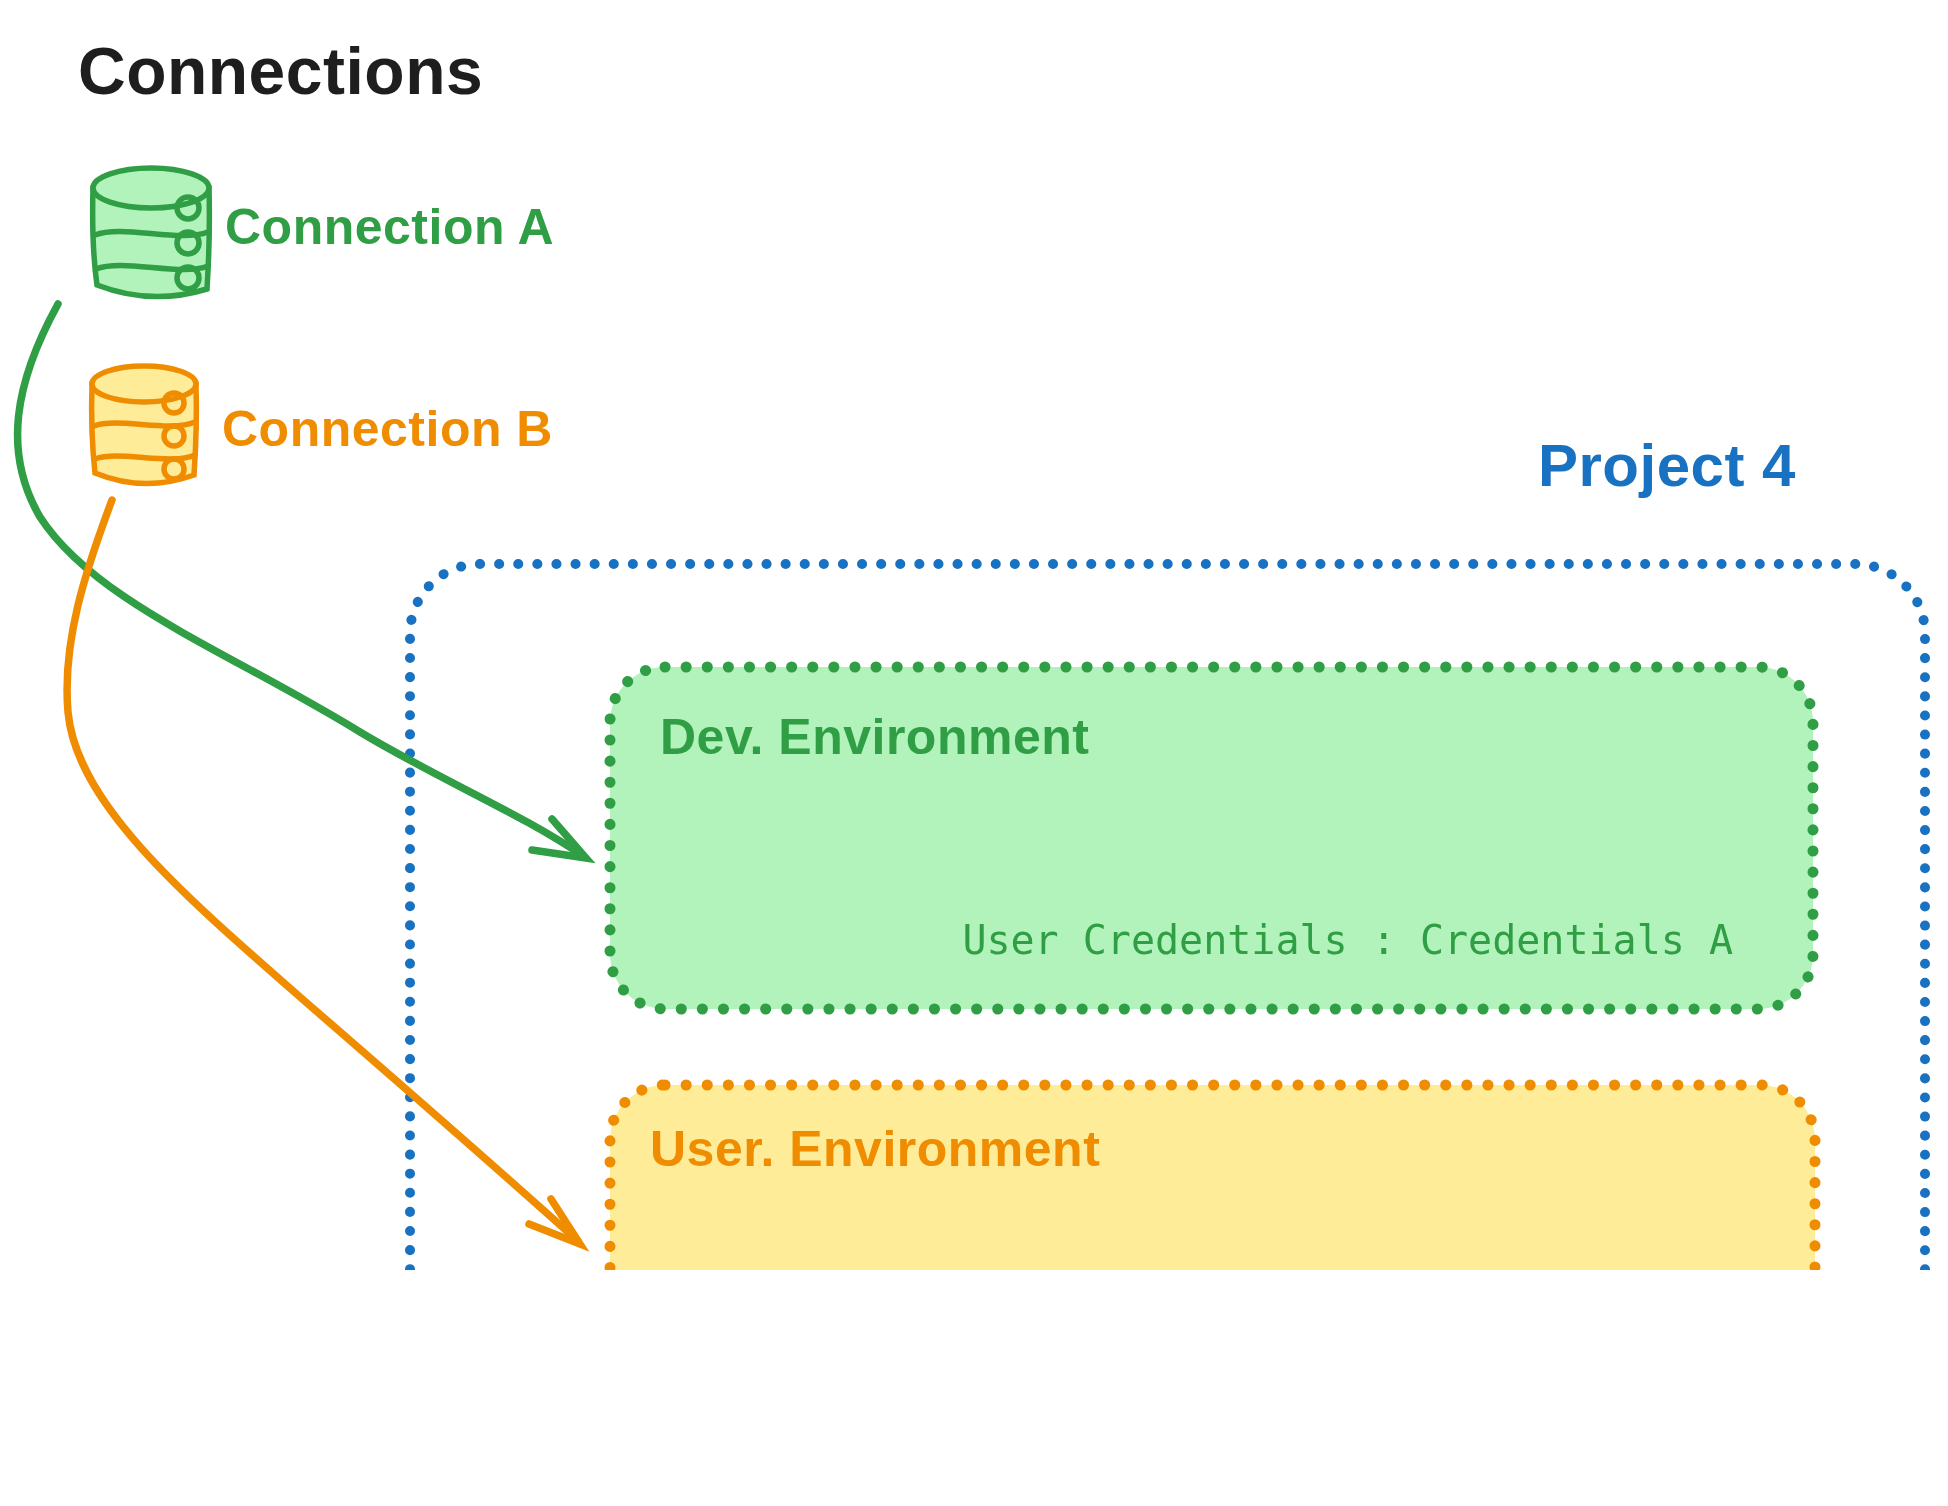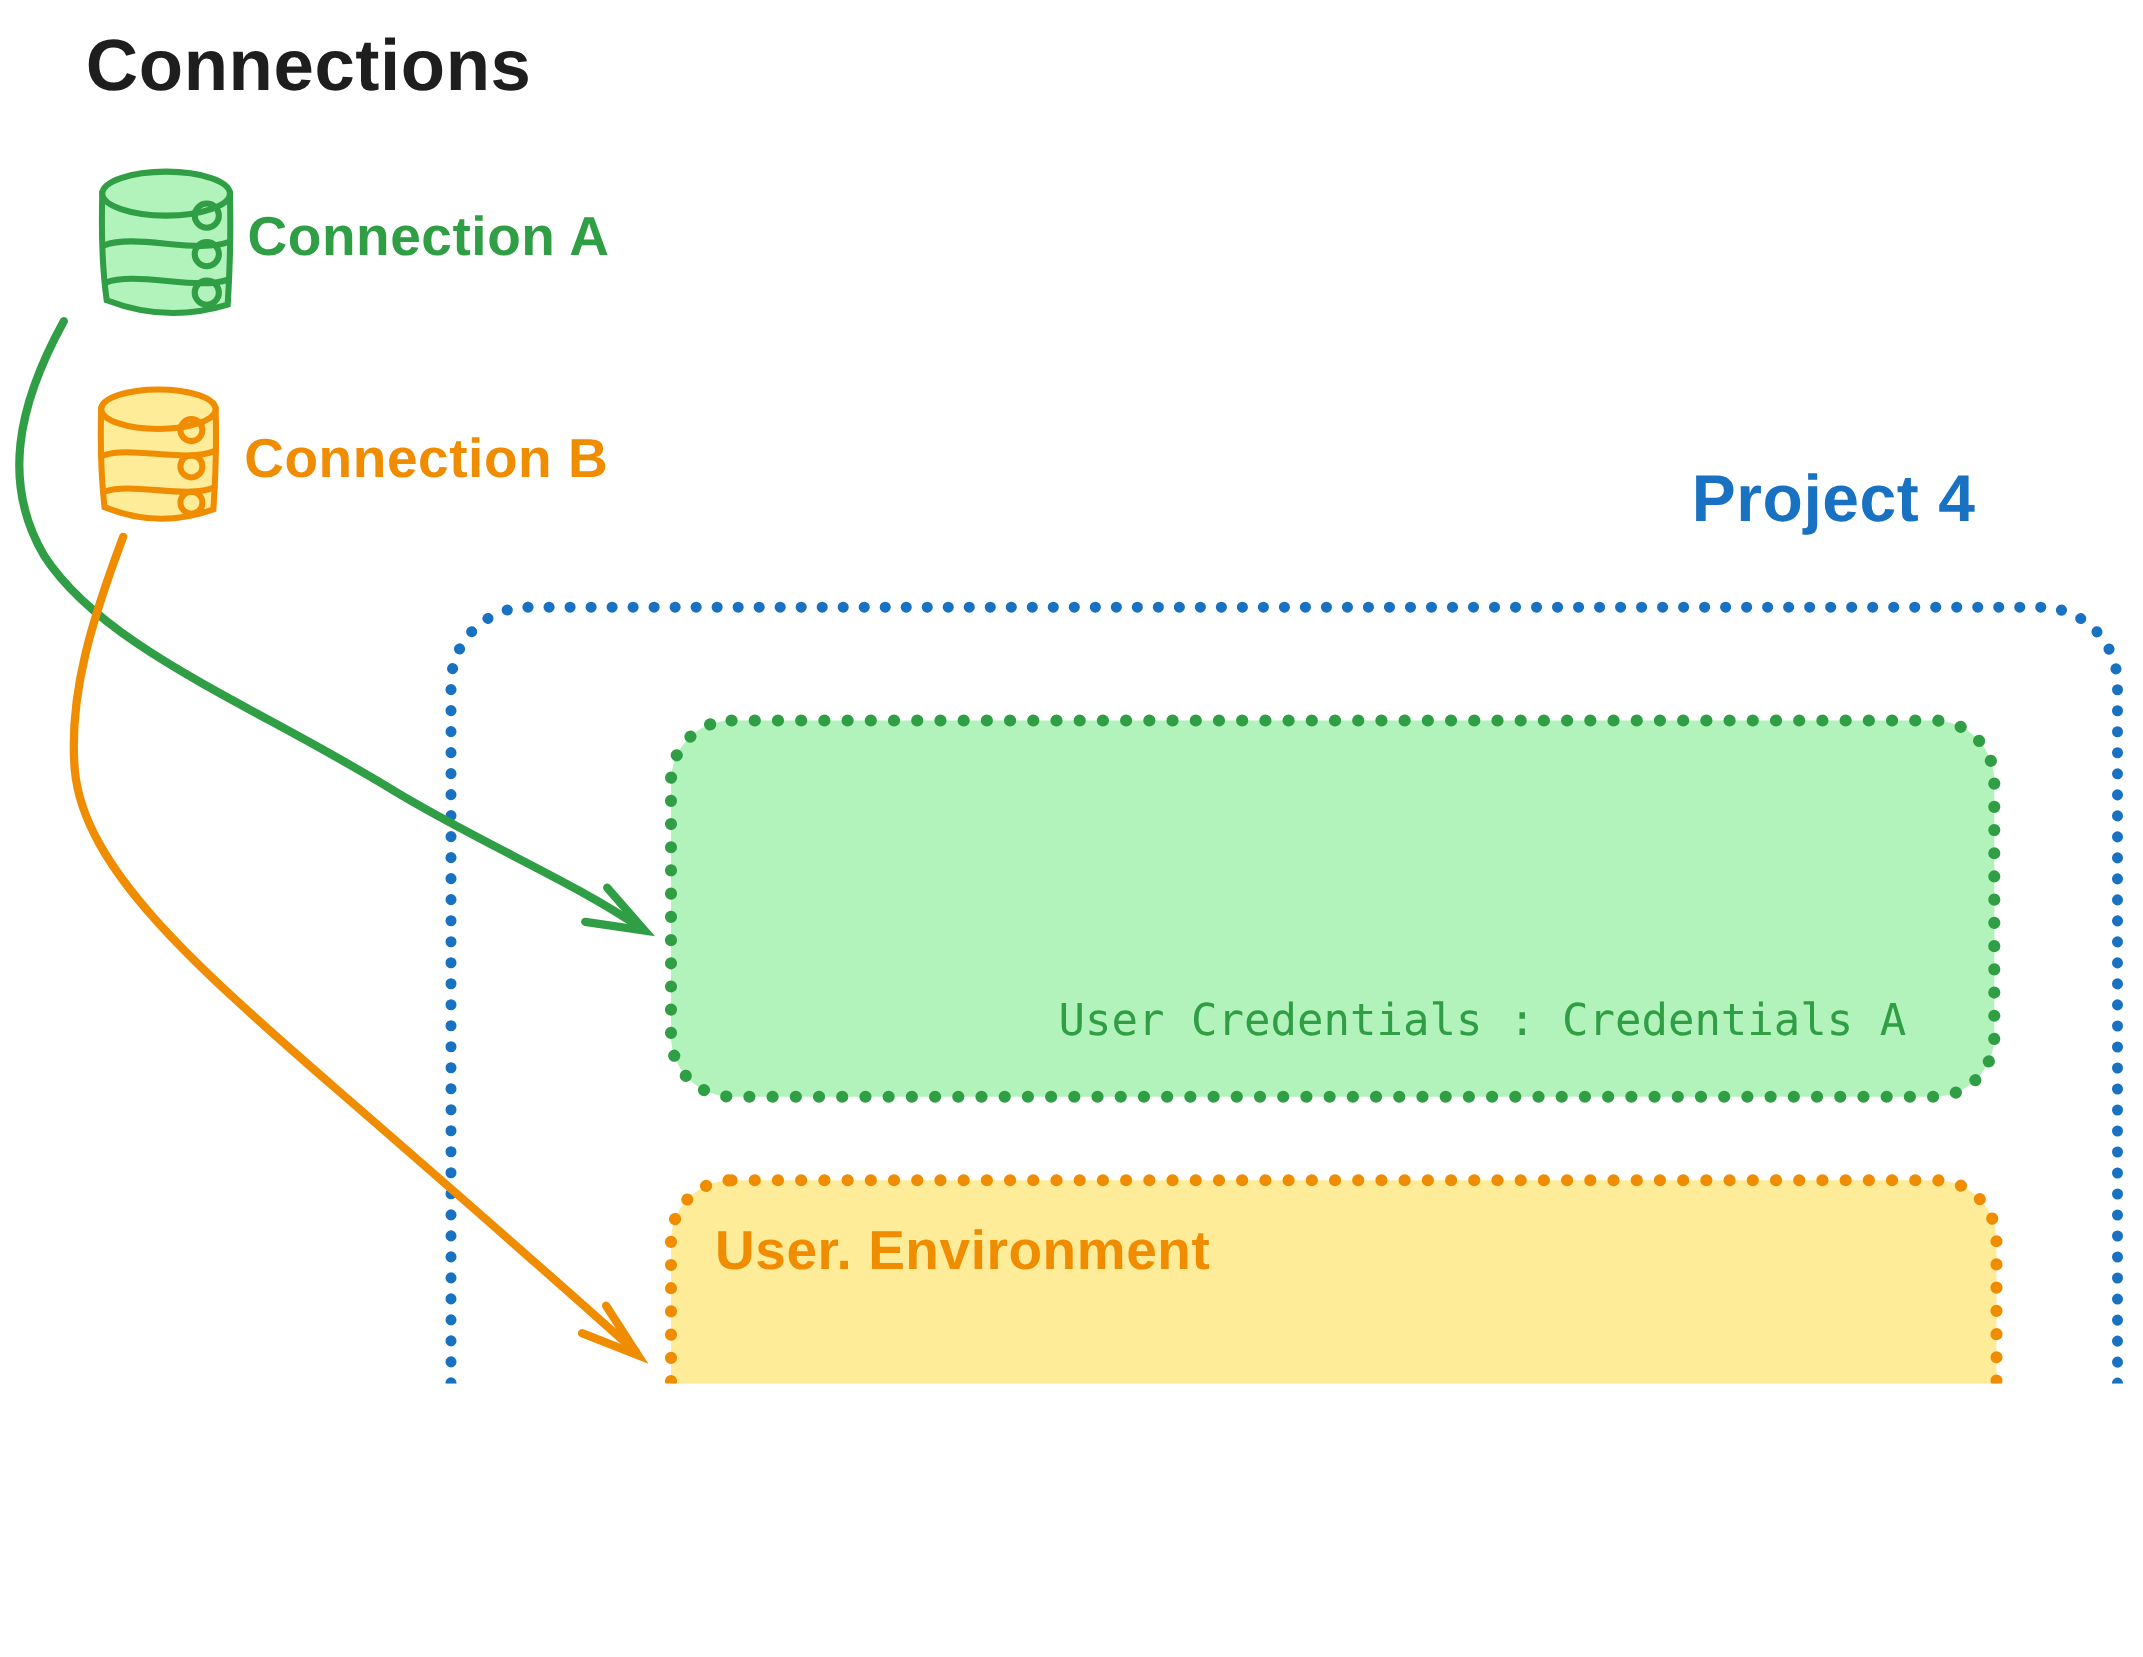--- a/index.html
+++ b/index.html
@@ -2,20 +2,21 @@
 <html><head>
 <meta charset="utf-8">
 <style>
   html,body{margin:0;padding:0;background:#ffffff;}
   .canvas{
     position:relative;
     width:1948px;height:1258px;
     background:#ffffff;
     font-family:"Liberation Sans", sans-serif;
     overflow:hidden;
+    margin-top:12px;
   }
   .layer{position:absolute;left:0;top:0;}
   .t{position:absolute;white-space:nowrap;line-height:1;}
   .hand{font-family:"Liberation Sans", sans-serif;font-weight:600;letter-spacing:.5px;}
   .mono{font-family:"DejaVu Sans Mono", monospace;font-weight:400;}
   .title-main{left:78px;top:26px;font-size:66px;color:#1e1e1e;}
   .conn-label{font-size:50px;}
   .conn-a{left:225px;top:190px;color:#2f9e44;}
   .conn-b{left:222px;top:392px;color:#f08c00;}
   .project-title{left:1538px;top:424px;font-size:60px;color:#1971c2;}
@@ -71,18 +72,19 @@
   </svg>
 
   <div class="t hand title-main">Connections</div>
 
   <div class="t hand conn-label conn-b">Connection B</div>
 
   <div class="t hand conn-label conn-a">Connection A</div>
 
   <div class="t hand project-title">Project 4</div>
 
+  <div class="t hand env-name dev-name">Dev. Environment</div>
 
   <div class="t mono creds dev-creds">User Credentials : Credentials A</div>
 
   <div class="t hand env-name prod-name">User. Environment</div>
 
 </div>
 
 </body></html>

